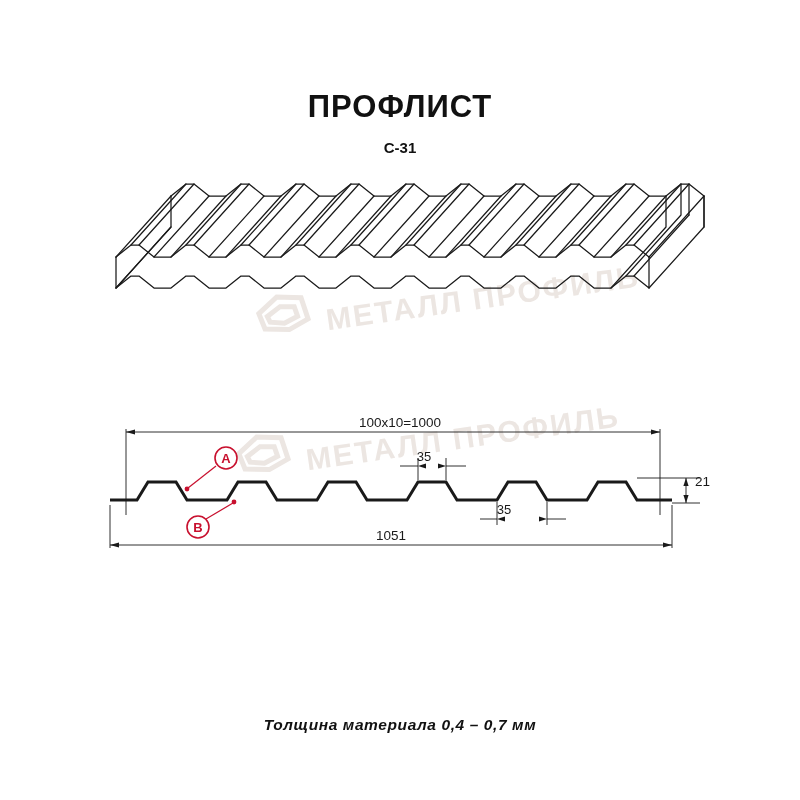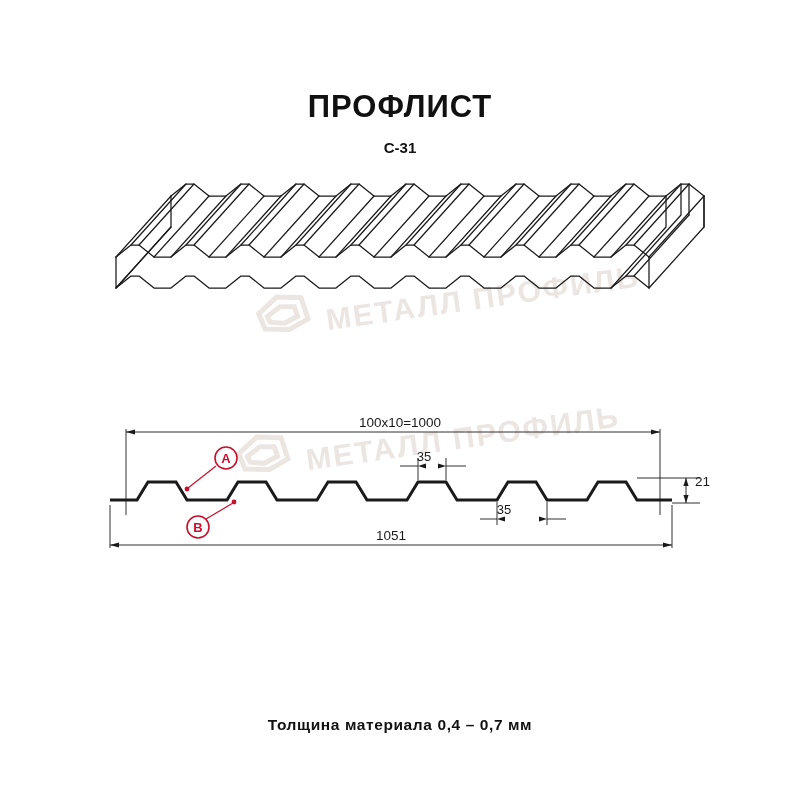--- a/index.html
+++ b/index.html
@@ -51,20 +51,21 @@
   .footer-note {
     position: absolute;
     bottom: 66px;
     left: 0;
     width: 800px;
     text-align: center;
     font-size: 15.5px;
     font-weight: bold;
     letter-spacing: 0.6px;
     color: #111111;
+    font-style: italic;
   }
   svg { display: block; }
   text { font-family: "Liberation Sans", sans-serif; }
 </style>
 </head>
 <body>
 
 <div class="page">
 
   <svg class="drawing-area" width="800" height="800" viewBox="0 0 800 800">

